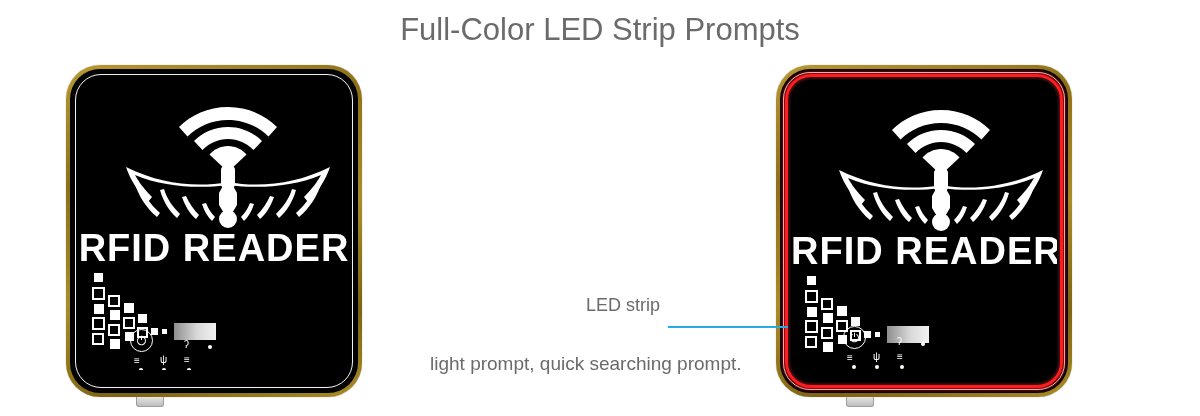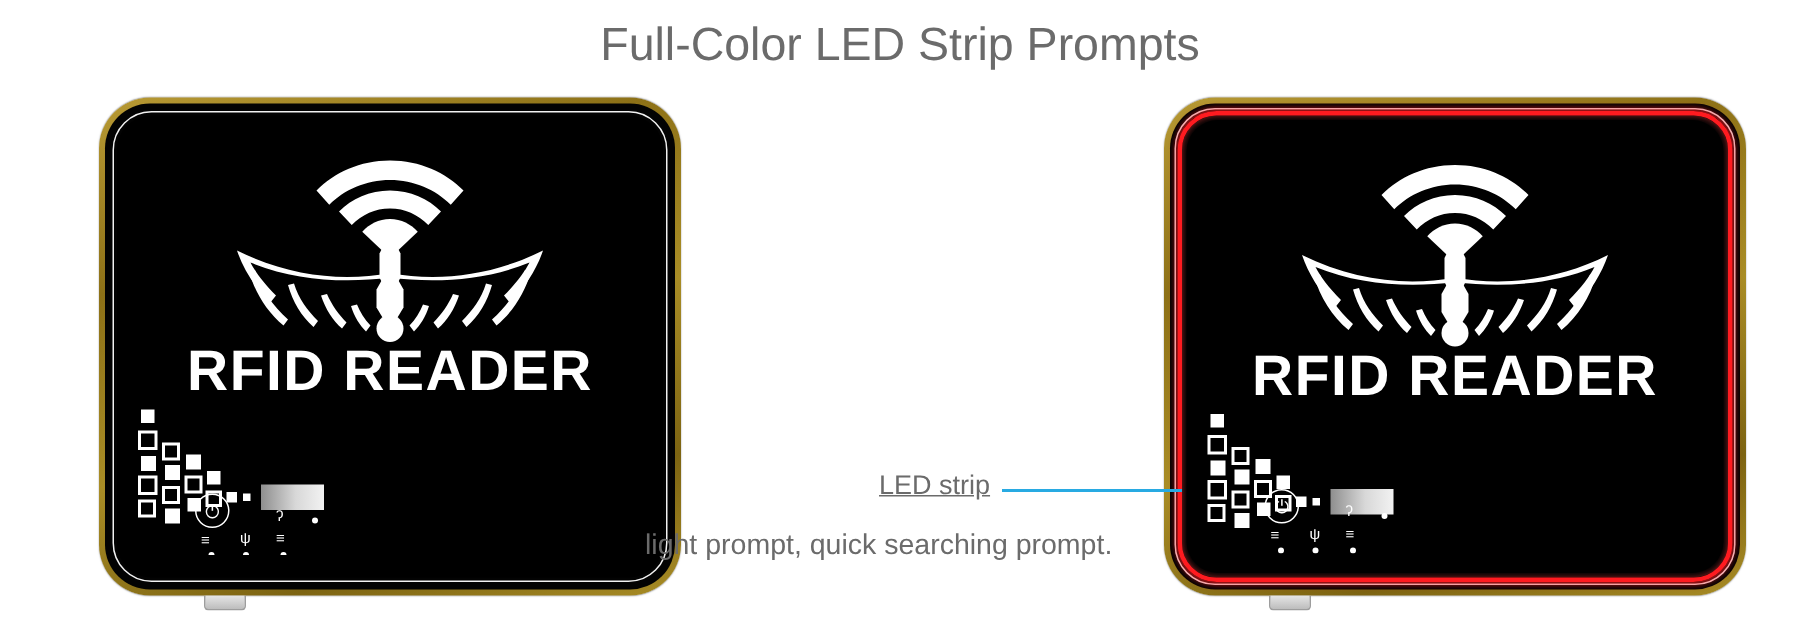--- a/index.html
+++ b/index.html
@@ -26,21 +26,21 @@
     font-weight: 400;
     color: #6b6b6b;
     letter-spacing: 0px;
     white-space: nowrap;
   }
 
   
   .device {
     position: absolute;
     top: 65px;
-    width: 388px;
+    width: 296px;
     height: 332px;
   }
   .device-left  { left: 66px; }
   .device-right { left: 776px; }
 
   
   .gold-frame {
     position: absolute;
     inset: 0;
     border-radius: 34px;
@@ -176,25 +176,24 @@
     border: 1px solid #9d9d9d;
     border-top: none;
     border-radius: 0 0 3px 3px;
     box-sizing: border-box;
   }
 
   
   .callout-label {
     position: absolute;
     left: 586px;
-    top: 313px;
+    top: 295px;
     font-size: 18px;
     color: #6b6b6b;
     white-space: nowrap;
-    text-decoration: underline;
   }
   .callout-line {
     position: absolute;
     left: 668px;
     top: 326px;
     width: 120px;
     height: 2px;
     background: #28aae2;
   }
   .caption {

